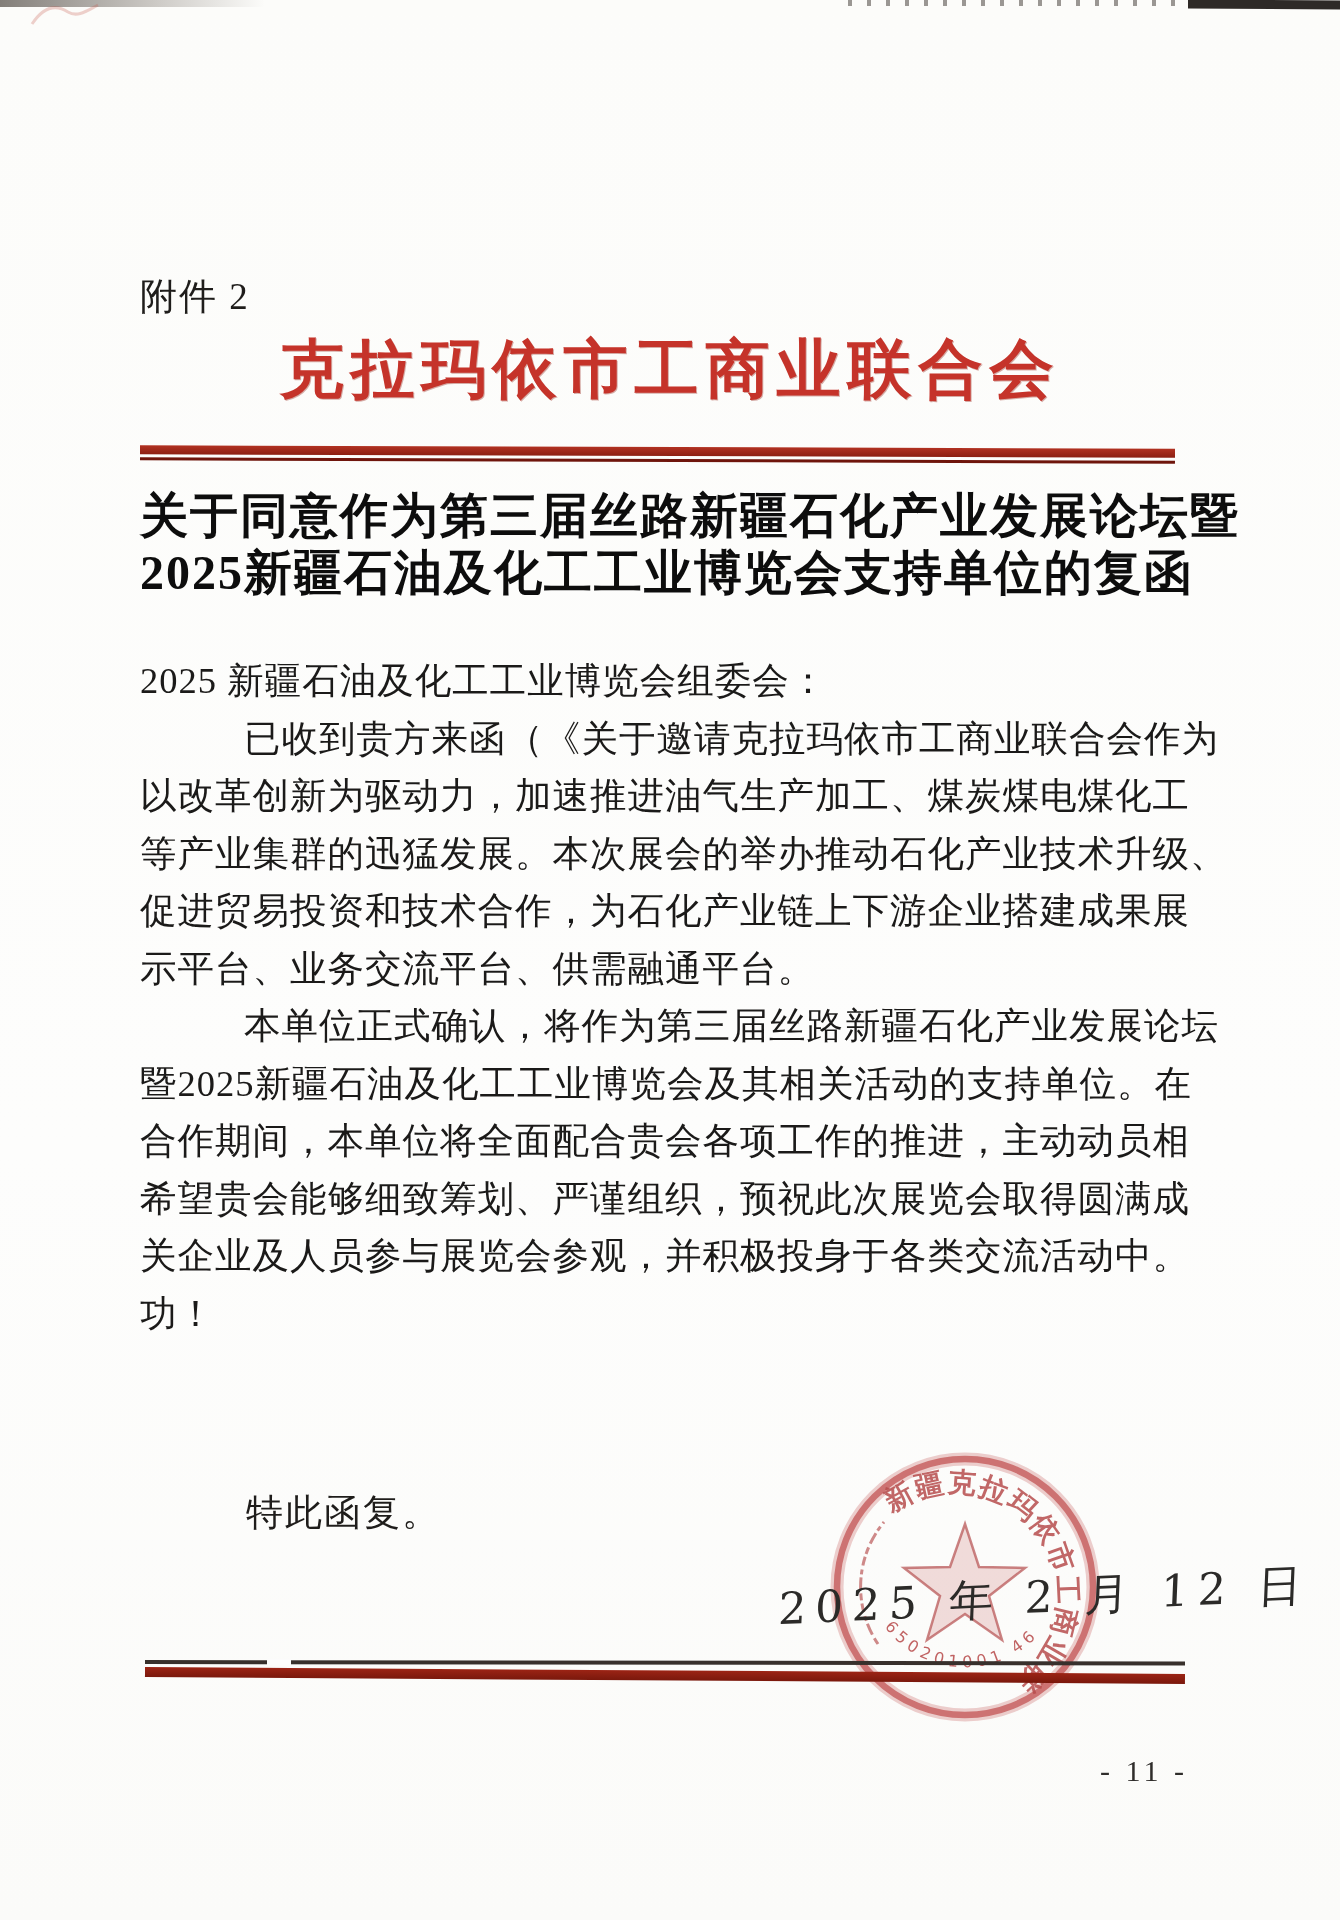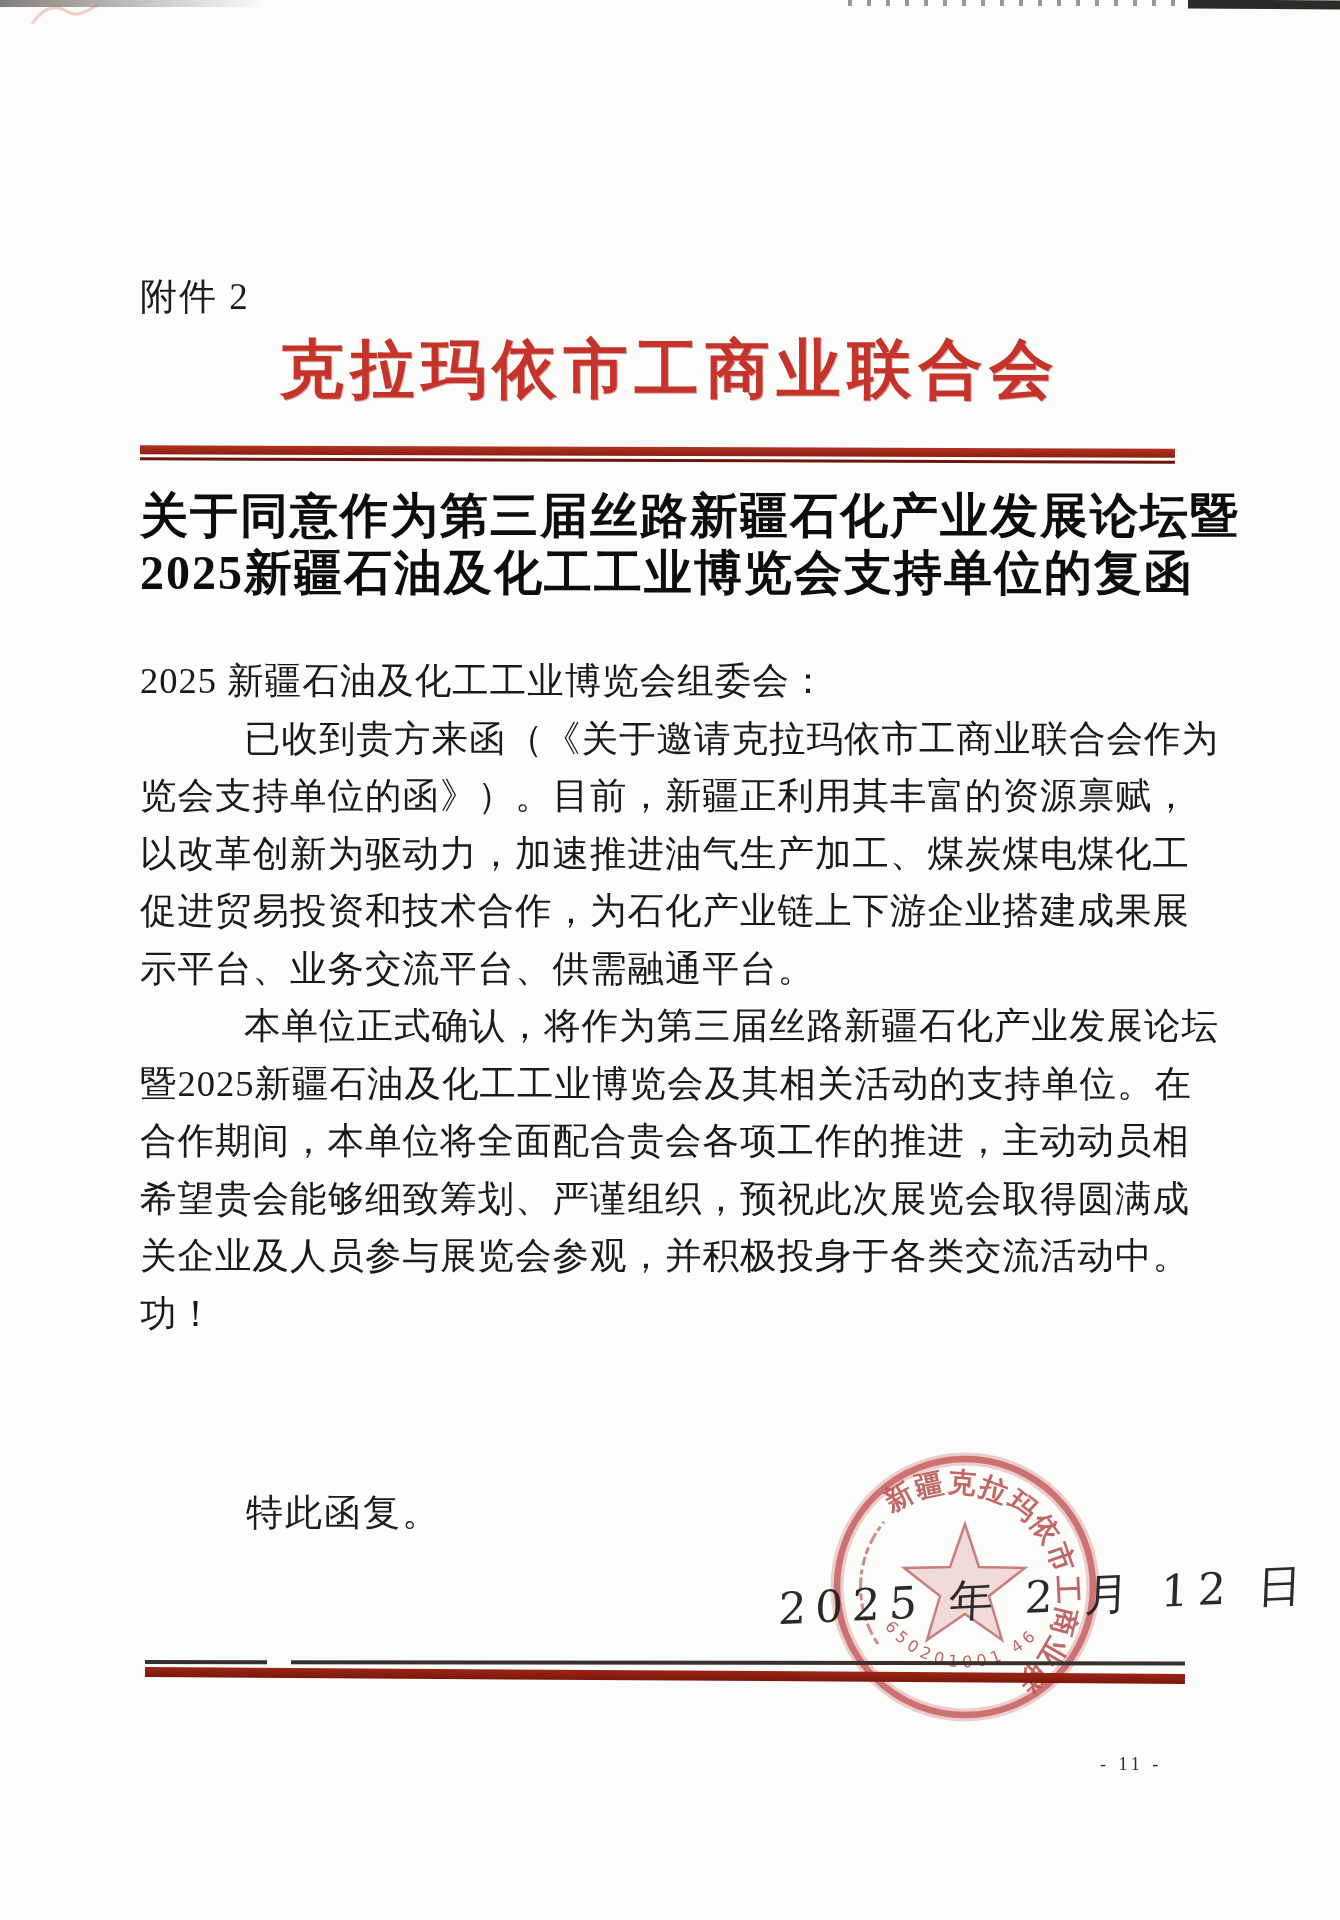--- a/index.html
+++ b/index.html
@@ -70,21 +70,21 @@
   }
   .bottom-rule-thin .notch{position:absolute;left:122px;top:-1px;width:24px;height:6px;background:#fdfdfc;}
   .bottom-rule-thick{
     position:absolute;left:145px;top:1667px;width:1040px;height:10px;
     background:linear-gradient(180deg,#9c2415,#7a180c);
     transform:rotate(.38deg);transform-origin:left center;z-index:2;
   }
 
   .page-number{
     position:absolute;left:1100px;top:1754px;
-    font-size:18px;letter-spacing:4px;color:#2f2d2b;white-space:nowrap;
+    font-size:30px;letter-spacing:4px;color:#2f2d2b;white-space:nowrap;
   }
 </style>
 </head>
 <body>
 
 <div class="page">
 
   <div class="edge-left"></div>
   <div class="edge-dashes"></div>
   <div class="edge-corner"></div>
@@ -104,22 +104,22 @@
 
   <div class="doc-title">
     <div>关于同意作为第三届丝路新疆石化产业发展论坛暨</div>
     <div>2025新疆石油及化工工业博览会支持单位的复函</div>
   </div>
 
   <div class="body-block">
     <div class="bl">2025 新疆石油及化工工业博览会组委会：</div>
 
     <div class="bl indent">已收到贵方来函（《关于邀请克拉玛依市工商业联合会作为</div>
-    <div class="bl">览会支持单位的函》）。目前，新疆正利用其丰富的资源禀赋，</div>
     <div class="bl">以改革创新为驱动力，加速推进油气生产加工、煤炭煤电煤化工</div>
+    <div class="bl">等产业集群的迅猛发展。本次展会的举办推动石化产业技术升级、</div>
     <div class="bl">促进贸易投资和技术合作，为石化产业链上下游企业搭建成果展</div>
     <div class="bl">示平台、业务交流平台、供需融通平台。</div>
 
     <div class="bl indent">本单位正式确认，将作为第三届丝路新疆石化产业发展论坛</div>
     <div class="bl">暨2025新疆石油及化工工业博览会及其相关活动的支持单位。在</div>
     <div class="bl">合作期间，本单位将全面配合贵会各项工作的推进，主动动员相</div>
     <div class="bl">希望贵会能够细致筹划、严谨组织，预祝此次展览会取得圆满成</div>
     <div class="bl">关企业及人员参与展览会参观，并积极投身于各类交流活动中。</div>
     <div class="bl">功！</div>
   </div>

